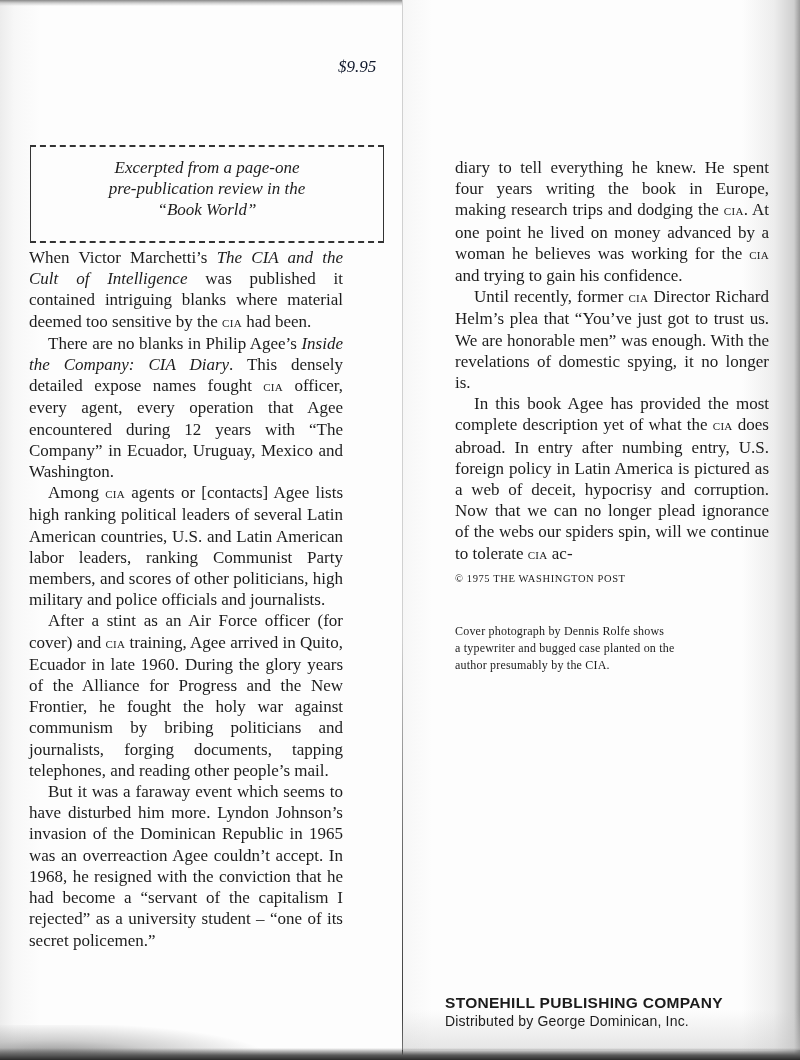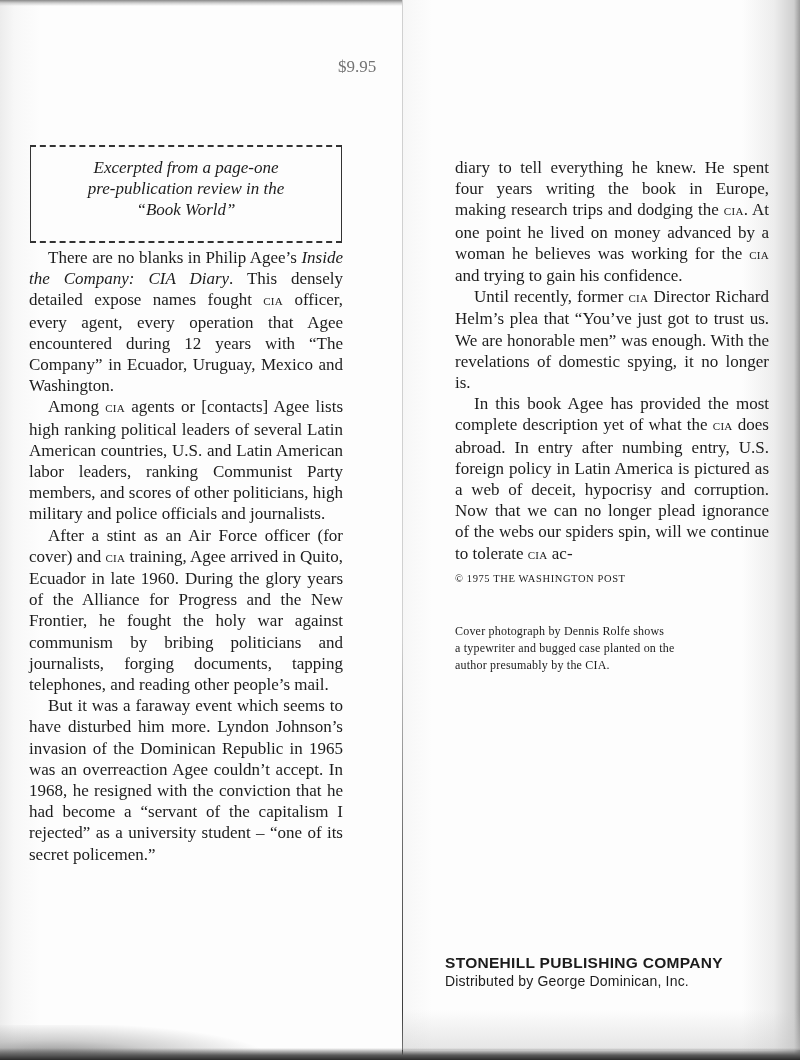--- a/index.html
+++ b/index.html
@@ -33,25 +33,25 @@
       position: absolute; left: 0; top: 1025px; width: 260px; height: 35px;
       background: radial-gradient(ellipse at 20% 100%, #7a7a7a 0, rgba(160,160,160,0.5) 40%, rgba(255,255,255,0) 75%);
     }
     .right-dust {
       position: absolute; left: 402px; top: 1010px; width: 398px; height: 40px;
       background: linear-gradient(to bottom, rgba(255,255,255,0) 0, rgba(200,200,200,0.45) 100%);
     }
 
     .price {
       position: absolute; left: 338px; top: 57px;
-      font-size: 17px; color: #737373;
+      font-size: 17px; color: #0f172a; font-style: italic;
     }
 
     .excerpt-box {
-      position: absolute; left: 30px; top: 145px; width: 312px; height: 98px;
+      position: absolute; left: 30px; top: 145px; width: 354px; height: 98px;
       border-top: 2px dashed #333;
       border-bottom: 2px dashed #333;
       border-left: 1px solid #333;
       border-right: 1px solid #333;
       text-align: center;
       box-sizing: border-box;
       padding-top: 10px;
     }
     .excerpt-line { font-style: italic; font-size: 17px; line-height: 21px; }
     .excerpt-caps { font-variant: small-caps; font-size: 15px; line-height: 21px; letter-spacing: 0.4px; }
@@ -75,21 +75,21 @@
     }
 
     .cover-credit {
       position: absolute; left: 455px; top: 623px; width: 320px;
       font-size: 12px; line-height: 17px; letter-spacing: 0.2px;
     }
     .publisher {
       position: absolute; left: 445px; top: 953px;
       font-family: "Liberation Sans", "DejaVu Sans", sans-serif;
     }
-    .publisher-name { font-weight: bold; font-size: 15.5px; letter-spacing: 0.3px; line-height: 19px; }
+    .publisher-name { font-weight: bold; font-size: 15.5px; letter-spacing: 0.3px; line-height: 19px; margin-top: 40px; }
     .distributor { font-size: 14px; line-height: 18px; letter-spacing: 0.2px; }
   </style>
 </head>
 <body>
 
 <div class="flap-left"></div>
 <div class="flap-right"></div>
 <div class="top-shadow"></div>
 <div class="divider"></div>
 <div class="bottom-smudge"></div>
@@ -98,20 +98,21 @@
 
 <div class="price">$9.95</div>
 
 <div class="excerpt-box">
   <div class="excerpt-line">Excerpted from a page-one</div>
   <div class="excerpt-line">pre-publication review in the</div>
   <div class="excerpt-line">“Book World”</div>
 </div>
 
 <div class="col col-left">
+  <p><span>When Victor Marchetti’s </span><span class="it">The CIA and the Cult of Intelligence</span><span> was published it contained intriguing blanks where material deemed too sensitive by the </span><span class="sc">cia</span><span> had been.</span></p>
   <p class="indent"><span>There are no blanks in Philip Agee’s </span><span class="it">Inside the Company: CIA Diary</span><span>. This densely detailed expose names fought </span><span class="sc">cia</span><span> officer, every agent, every operation that Agee encountered during 12 years with “The Company” in Ecuador, Uruguay, Mexico and Washington.</span></p>
   <p class="indent"><span>Among </span><span class="sc">cia</span><span> agents or [contacts] Agee lists high ranking political leaders of several Latin American countries, U.S. and Latin American labor leaders, ranking Communist Party members, and scores of other politicians, high military and police officials and journalists.</span></p>
   <p class="indent"><span>After a stint as an Air Force officer (for cover) and </span><span class="sc">cia</span><span> training, Agee arrived in Quito, Ecuador in late 1960. During the glory years of the Alliance for Progress and the New Frontier, he fought the holy war against communism by bribing politicians and journalists, forging documents, tapping telephones, and reading other people’s mail.</span></p>
   <p class="indent">But it was a faraway event which seems to have disturbed him more. Lyndon Johnson’s invasion of the Dominican Republic in 1965 was an overreaction Agee couldn’t accept. In 1968, he resigned with the conviction that he had become a “servant of the capitalism I rejected” as a university student – “one of its secret policemen.”</p>
 </div>
 
 <div class="col col-right">
   <p><span>diary to tell everything he knew. He spent four years writing the book in Europe, making research trips and dodging the </span><span class="sc">cia</span><span>. At one point he lived on money advanced by a woman he believes was working for the </span><span class="sc">cia</span><span> and trying to gain his confidence.</span></p>
   <p class="indent"><span>Until recently, former </span><span class="sc">cia</span><span> Director Richard Helm’s plea that “You’ve just got to trust us. We are honorable men” was enough. With the revelations of domestic spying, it no longer is.</span></p>
   <p class="indent"><span>In this book Agee has provided the most complete description yet of what the </span><span class="sc">cia</span><span> does abroad. In entry after numbing entry, U.S. foreign policy in Latin America is pictured as a web of deceit, hypocrisy and corruption. Now that we can no longer plead ignorance of the webs our spiders spin, will we continue to tolerate </span><span class="sc">cia</span><span> ac-</span></p>

